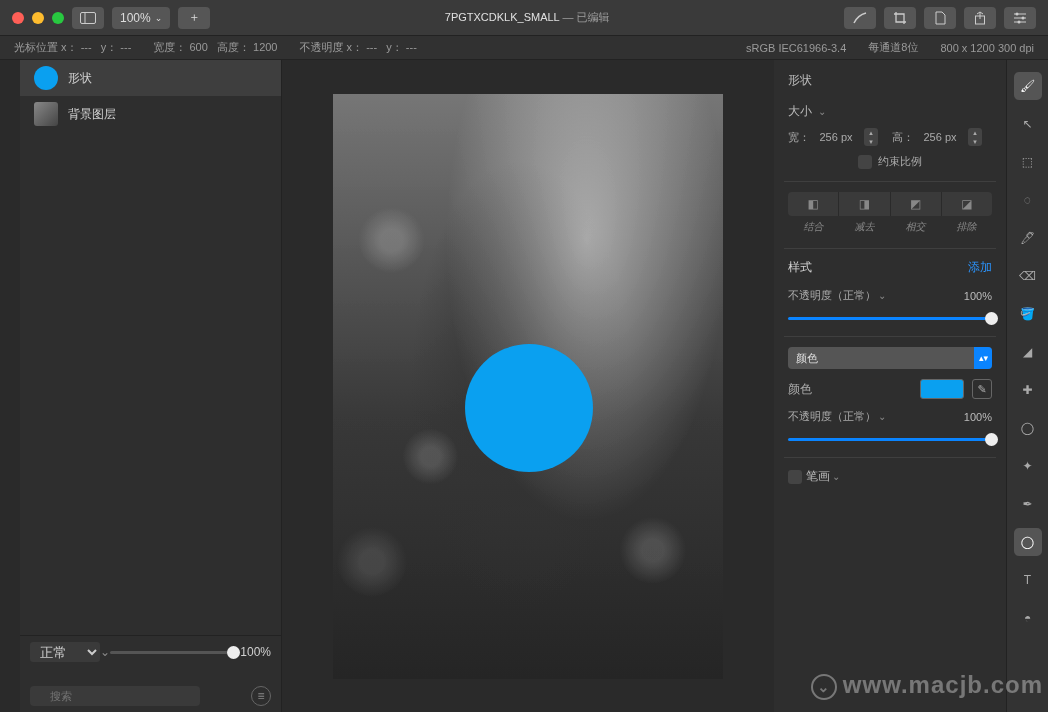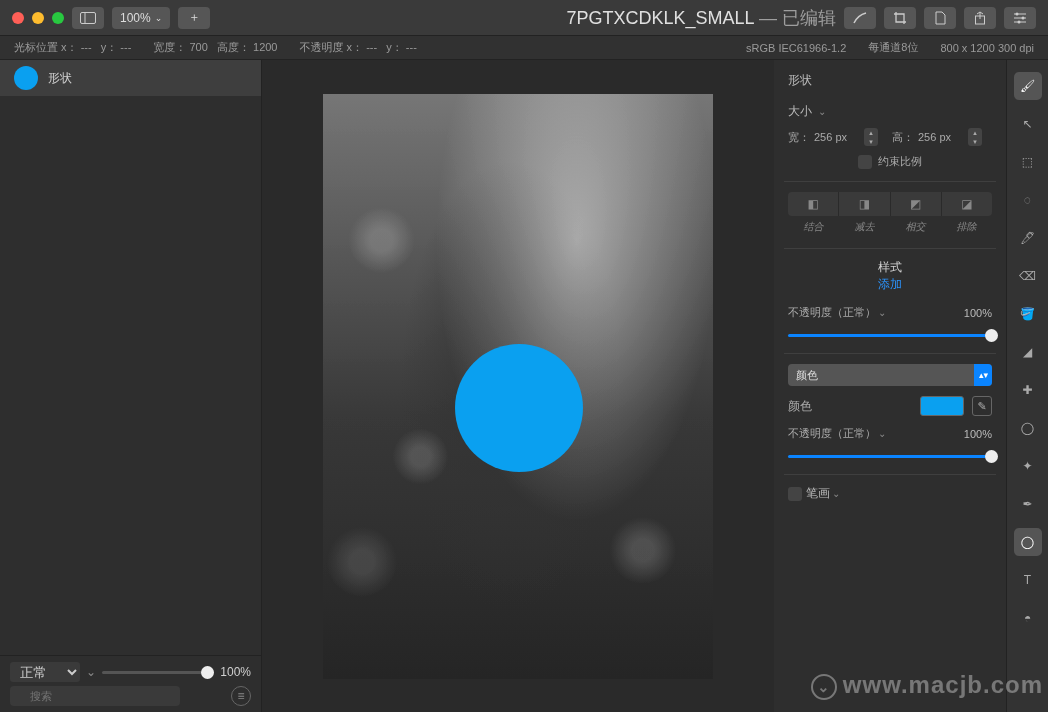--- a/index.html
+++ b/index.html
@@ -5,34 +5,34 @@
 * { box-sizing: border-box; margin: 0; padding: 0; font-family: -apple-system, "Helvetica Neue", Arial, sans-serif; }
 body { width: 1048px; height: 712px; background: #2a2a2a; color: #d0d0d0; overflow: hidden; font-size: 12px; }
 .titlebar { height: 36px; background: #3a3a3a; display: flex; align-items: center; border-bottom: 1px solid #222; padding: 0 12px; gap: 8px; }
 .traffic { display: flex; gap: 8px; }
 .dot { width: 12px; height: 12px; border-radius: 50%; }
 .dot.red { background: #ff5f57; }
 .dot.yellow { background: #febc2e; }
 .dot.green { background: #28c840; }
 .tb-btn { height: 22px; background: #565656; border-radius: 4px; display: flex; align-items: center; justify-content: center; color: #ddd; padding: 0 8px; cursor: pointer; }
 .tb-btn.icon { width: 32px; padding: 0; }
-.title-spacer { flex: 1; text-align: right; color: #9e9e9e; font-size: 18px; }
+.title-spacer { flex: 1; text-align: center; color: #9e9e9e; font-size: 11px; }
 .title-main { color: #e0e0e0; }
 .tb-right { display: flex; gap: 8px; }
 .infobar { height: 24px; background: #313131; display: flex; align-items: center; font-size: 11px; color: #9a9a9a; padding: 0 14px; gap: 22px; border-bottom: 1px solid #222; }
 .infobar .seg { white-space: nowrap; }
-.main { display: flex; height: calc(712px - 60px); }
+.main { display: flex; height: calc(712px - 60px); padding-left: 20px; }
 .layers { width: 262px; background: #2e2e2e; display: flex; flex-direction: column; border-right: 1px solid #222; }
 .layer-row { display: flex; align-items: center; padding: 6px 14px; gap: 10px; cursor: pointer; }
 .layer-row.selected { background: #3e3e3e; }
 .layer-thumb { width: 24px; height: 24px; border-radius: 50%; background: #0aa0f0; }
 .layer-thumb.photo { border-radius: 3px; background: linear-gradient(135deg, #888, #444); }
 .layers-fill { flex: 1; }
 .layers-foot { padding: 6px 10px; border-top: 1px solid #222; }
-.blend-row { display: flex; align-items: center; gap: 6px; margin-bottom: 4px; }
+.blend-row { display: flex; align-items: center; margin-bottom: 24px; }
 .blend-sel { background: #3a3a3a; border: none; color: #ccc; padding: 2px 6px; border-radius: 3px; width: 70px; height: 20px; }
 .mini-slider { flex: 1; height: 3px; background: #555; border-radius: 2px; position: relative; }
 .mini-knob { position: absolute; right: 0; top: -5px; width: 13px; height: 13px; background: #eee; border-radius: 50%; }
 .search-row { display: flex; gap: 24px; align-items: center; }
 .search-input { flex: 1; background: #3a3a3a; border: none; border-radius: 4px; padding: 3px 8px 3px 20px; color: #aaa; height: 20px; font-size: 11px; position: relative; }
 .search-wrap { position: relative; flex: 1; }
 .search-ico { position: absolute; left: 6px; top: 4px; color: #888; font-size: 11px; }
 .circ-btn { width: 20px; height: 20px; border: 1px solid #666; border-radius: 50%; display: flex; align-items: center; justify-content: center; color: #888; cursor: pointer; }
 .canvas { flex: 1; background: #2a2a2a; display: flex; align-items: center; justify-content: center; position: relative; }
 .doc { width: 390px; height: 585px; background: #555; position: relative; overflow: hidden; }
@@ -47,34 +47,34 @@
   radial-gradient(circle at 25% 62%, rgba(200,200,200,0.2) 2%, transparent 6%),
   radial-gradient(circle at 82% 78%, rgba(200,200,200,0.2) 2%, transparent 6%),
   radial-gradient(circle at 10% 80%, rgba(200,200,200,0.15) 2%, transparent 6%);
 }
 .shape-circle { position: absolute; width: 128px; height: 128px; background: #0aa0f0; border-radius: 50%; left: 132px; top: 250px; }
 .inspector { width: 232px; background: #2e2e2e; padding: 12px 14px; font-size: 12px; overflow: hidden; }
 .insp-title { color: #bbb; margin-bottom: 14px; }
 .insp-label { color: #bbb; margin-bottom: 8px; display: flex; align-items: center; gap: 4px; }
 .chev::after { content: "⌄"; font-size: 10px; color: #888; margin-left: 2px; }
 .dim-row { display: flex; align-items: center; gap: 4px; margin-bottom: 8px; font-size: 11px; color: #aaa; }
-.dim-val { width: 46px; text-align: left; padding-right: 2px; }
+.dim-val { width: 46px; text-align: center; padding-right: 2px; }
 .stepper { width: 14px; height: 18px; background: #444; border-radius: 3px; display: inline-flex; flex-direction: column; cursor: pointer; }
 .stepper::before { content: "▴"; font-size: 7px; line-height: 9px; text-align: center; color: #aaa; }
 .stepper::after { content: "▾"; font-size: 7px; line-height: 9px; text-align: center; color: #aaa; }
 .check-row { display: flex; align-items: center; justify-content: center; gap: 6px; font-size: 11px; color: #aaa; margin-bottom: 12px; }
 .checkbox { width: 14px; height: 14px; background: #444; border-radius: 3px; display: inline-block; }
 .checkbox.checked { background: #0a84ff; position: relative; }
 .checkbox.checked::after { content: "✓"; color: #fff; font-size: 10px; position: absolute; left: 2px; top: -1px; }
 .bool-row { display: flex; background: #3a3a3a; border-radius: 4px; overflow: hidden; margin-bottom: 4px; }
 .bool-btn { flex: 1; height: 24px; display: flex; align-items: center; justify-content: center; color: #888; cursor: pointer; border-right: 1px solid #2a2a2a; }
 .bool-btn:last-child { border-right: none; }
 .bool-labels { display: flex; text-align: center; font-size: 10px; color: #888; margin-bottom: 14px; }
 .bool-labels span { flex: 1; font-style: italic; }
-.sec-row { display: flex; justify-content: space-between; align-items: center; margin-bottom: 12px; margin-top: 6px; flex-direction: column; }
+.sec-row { display: flex; justify-content: space-between; align-items: center; margin-bottom: 12px; margin-top: 6px; }
 .link { color: #2b95ff; cursor: pointer; }
 .slider-row { display: flex; align-items: center; gap: 17px; margin-bottom: 14px; }
 .slider-row .lbl { flex: 1; color: #aaa; font-size: 11px; }
 .slider-row .val { color: #bbb; font-size: 11px; width: 40px; text-align: right; }
 .slider-track { height: 3px; background: #0a84ff; border-radius: 2px; position: relative; margin-bottom: 16px; margin-top: 4px; }
 .slider-track .knob { position: absolute; right: -6px; top: -5px; width: 13px; height: 13px; background: #eee; border-radius: 50%; cursor: pointer; }
 .select { width: 100%; height: 22px; background: #555; border-radius: 4px; display: flex; align-items: center; padding: 0 8px; color: #ddd; font-size: 11px; position: relative; margin-bottom: 10px; cursor: pointer; }
 .select::after { content: ""; position: absolute; right: 0; top: 0; width: 18px; height: 100%; background: #0a84ff; border-radius: 0 4px 4px 0; }
 .select .arr { position: absolute; right: 4px; color: #fff; font-size: 9px; z-index: 1; line-height: 1; }
 .color-row { display: flex; align-items: center; gap: 8px; margin-bottom: 10px; }
@@ -141,32 +141,36 @@
           <circle cx="4" cy="2" r="1.5" fill="#ccc"></circle>
           <circle cx="10" cy="6" r="1.5" fill="#ccc"></circle>
           <circle cx="6" cy="10" r="1.5" fill="#ccc"></circle>
         </svg>
       </div>
   </div>
 </div>
 
 <div class="infobar">
   <span class="seg"><span>光标位置 x：</span> <span>---</span>&nbsp;&nbsp;&nbsp;<span>y：</span> <span>---</span></span>
-  <span class="seg"><span>宽度：</span> <span>700</span>&nbsp;&nbsp;&nbsp;<span>高度：</span> <span>1200</span></span>
+  <span class="seg"><span>宽度：</span> <span>600</span>&nbsp;&nbsp;&nbsp;<span>高度：</span> <span>1200</span></span>
   <span class="seg"><span>不透明度 x：</span> <span>---</span>&nbsp;&nbsp;&nbsp;<span>y：</span> <span>---</span></span>
-  <span class="seg" style="margin-left:auto">sRGB IEC61966-1.2</span>
+  <span class="seg" style="margin-left:auto">sRGB IEC61966-3.4</span>
   <span class="seg">每通道8位</span>
   <span class="seg">800 x 1200 300 dpi</span>
 </div>
 
 <div class="main">
   <div class="layers">
     <div class="layer-row selected">
       <div class="layer-thumb"></div>
       <span>形状</span>
+    </div>
+    <div class="layer-row">
+      <div class="layer-thumb photo"></div>
+      <span>背景图层</span>
     </div>
     <div class="layers-fill"></div>
     <div class="layers-foot">
       <div class="blend-row">
         <select class="blend-sel"><option>正常</option></select>
         <span style="color:#888">⌄</span>
         <div class="mini-slider">
             <div class="mini-knob"></div>
           </div>
         <span>100%</span>

